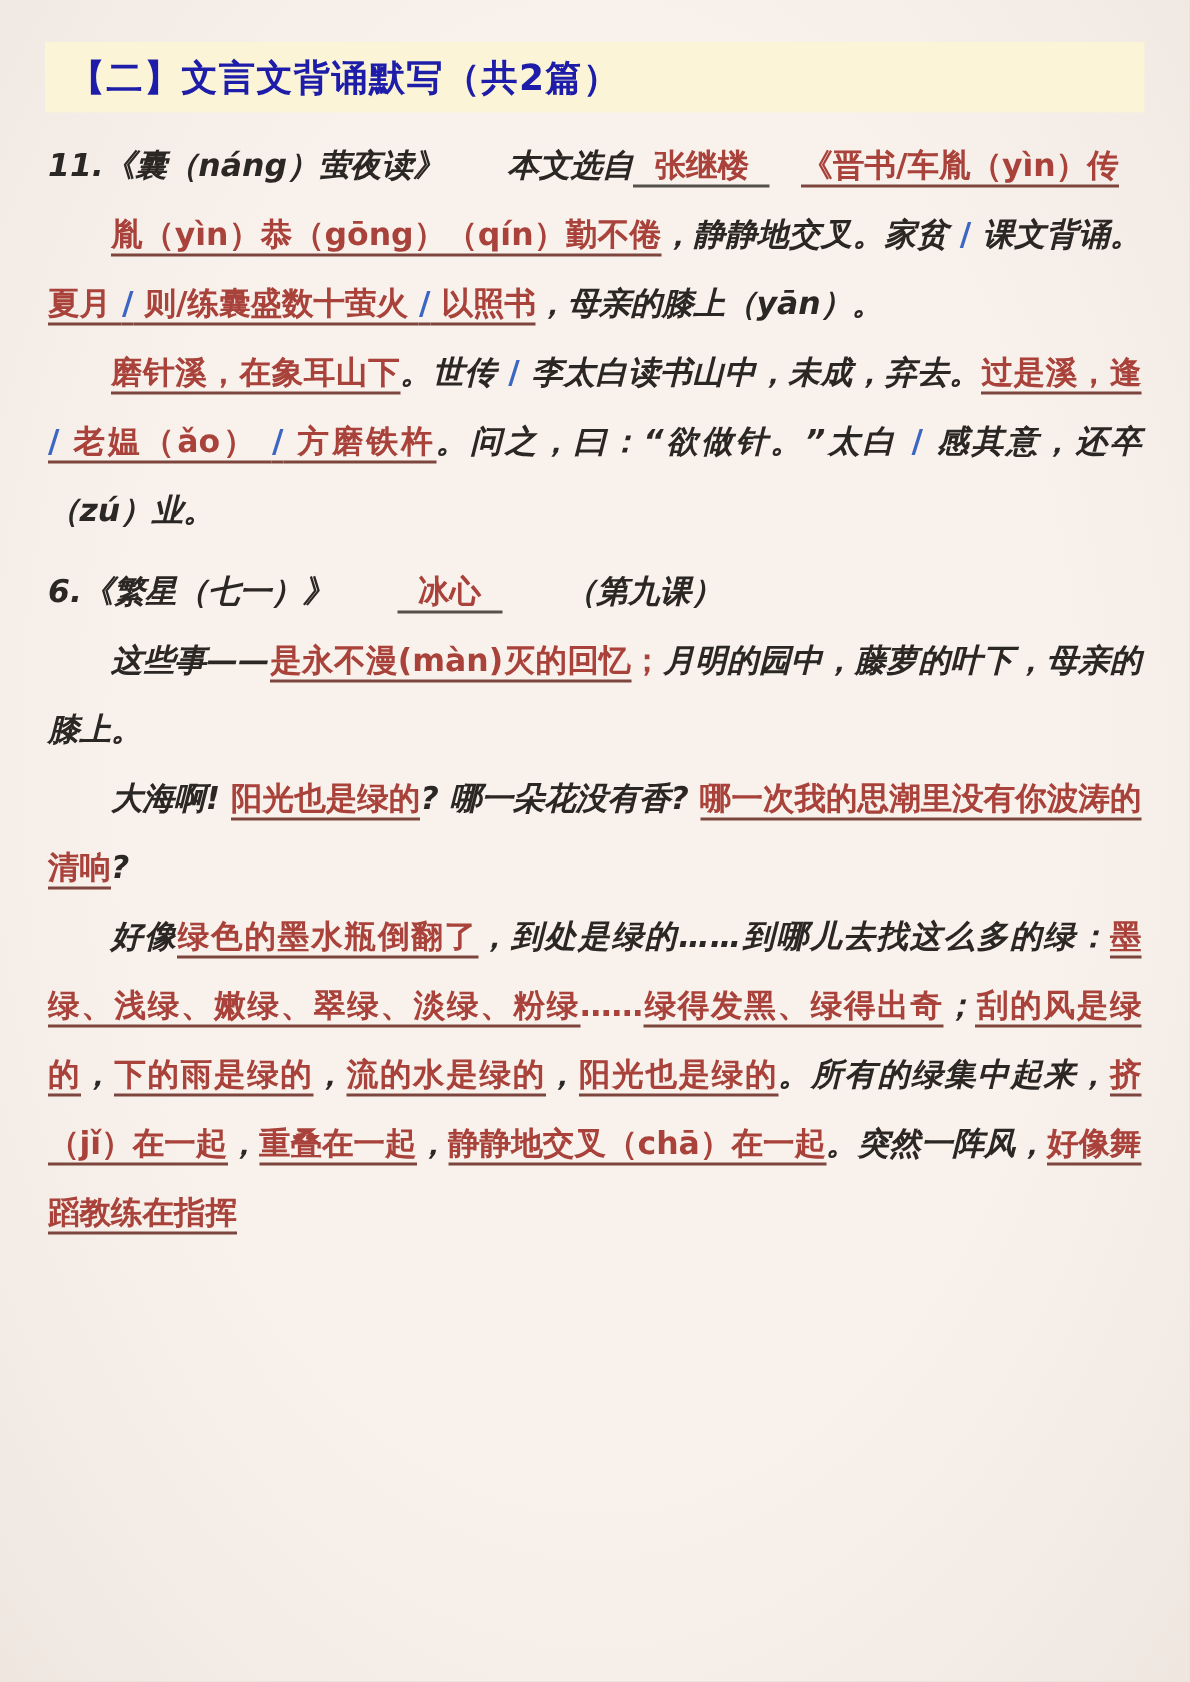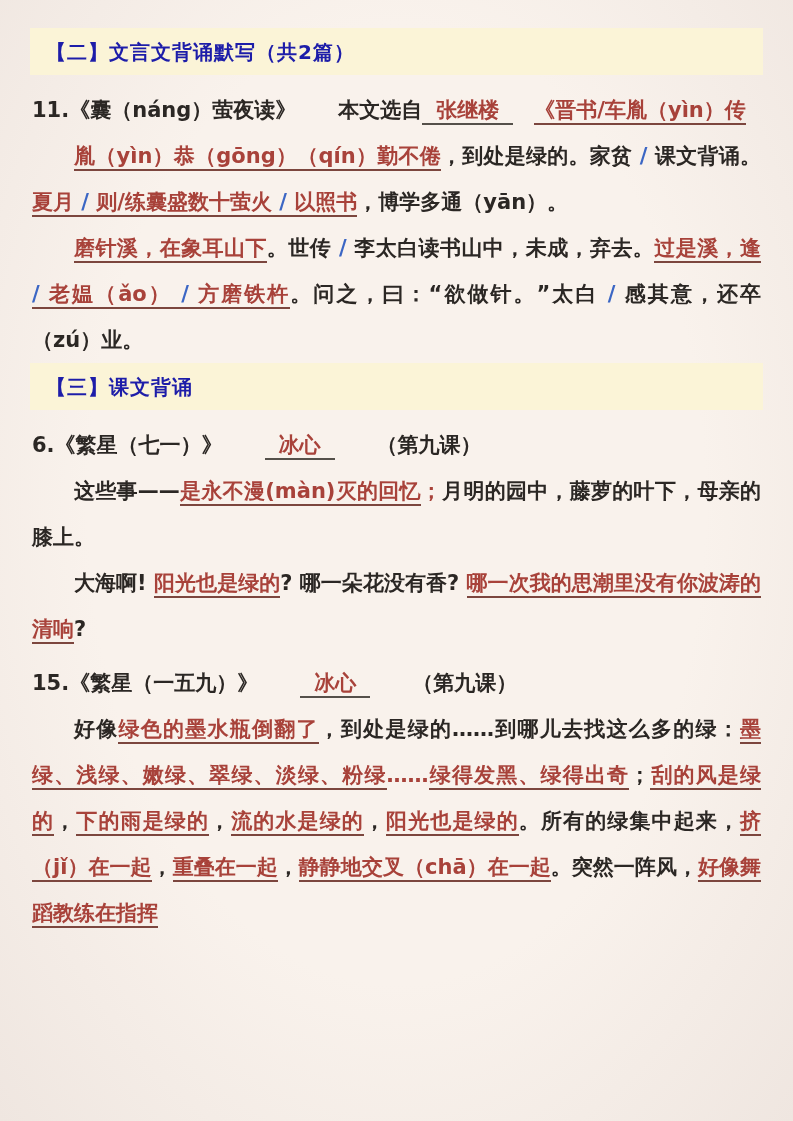--- a/index.html
+++ b/index.html
@@ -13,21 +13,21 @@
     box-sizing: border-box;
     padding: 28px 32px;
     background: radial-gradient(ellipse at 50% 45%, #f9f2ec 55%, #efe6e0 100%);
     overflow: hidden;
     color: var(--ink, #2b2724);
   }
 
   .banner {
     background: var(--banner-bg, #fbf4d7);
     color: var(--banner-fg, #1d1da9);
-    font-size: 20px;
+    font-size: 24px;
     line-height: 24px;
     font-weight: bold;
     padding: 12px 16px 11px;
     margin: 0 -2px 12px;
     letter-spacing: 1px;
   }
   .banner + .title { margin-top: 2px; }
 
   .title {
     font-size: 21px;
@@ -39,42 +39,40 @@
 
   .para {
     font-size: 21px;
     line-height: 46px;
     font-weight: bold;
     text-indent: 2em;
     text-align: justify;
   }
 
   
-  .s-k  { color: var(--ink, #2b2724); }
+  .s-k  { color: var(--ink, #2b2724); font-style: italic; }
   .s-r  { color: var(--red, #a8423a);
           border-bottom: 2px solid var(--red-line, #7c463e);
           padding-bottom: 1px; margin-top: 36px; }
   .s-rn { color: var(--red, #a8423a); }
   .s-b  { color: var(--blue, #3b66c4); font-weight: bold; }
   .s-bu { color: var(--blue, #3b66c4); font-weight: bold;
           border-bottom: 2px solid var(--red-line, #7c463e);
           padding-bottom: 1px; }
   .s-blank { color: var(--red, #a8423a);
           border-bottom: 2px solid var(--blank-line, #55504a);
           padding: 0 14px 1px; }
 </style>
 </head>
 <body>
 
 <div class="page" style="--ink: #2b2724; --red: #a8423a; --red-line: #7c463e; --blank-line: #55504a; --blue: #3b66c4; --banner-bg: #fbf4d7; --banner-fg: #1d1da9;">
   <div>
       <div class="banner"><span>【二】文言文背诵默写（共2篇）</span></div>
       <div class="title"><span class="s-k">11.《囊（náng）萤夜读》</span><span class="s-k">　　</span><span class="s-k">本文选自</span><span class="s-blank">张继楼</span><span class="s-k">　</span><span class="s-r">《晋书/车胤（yìn）传</span></div>
-      <div class="para"><span class="s-r">胤（yìn）恭（gōng）（qín）勤不倦</span><span class="s-k">，到处是绿的。家贫 </span><span class="s-b">/</span><span class="s-k"> 课文背诵。</span><span class="s-r">夏月 </span><span class="s-bu">/</span><span class="s-r"> 则/练囊盛数十萤火 </span><span class="s-bu">/</span><span class="s-r"> 以照书</span><span class="s-k">，博学多通（yān）。</span></div>
+      <div class="para"><span class="s-r">胤（yìn）恭（gōng）（qín）勤不倦</span><span class="s-k">，静静地交叉。家贫 </span><span class="s-b">/</span><span class="s-k"> 课文背诵。</span><span class="s-r">夏月 </span><span class="s-bu">/</span><span class="s-r"> 则/练囊盛数十萤火 </span><span class="s-bu">/</span><span class="s-r"> 以照书</span><span class="s-k">，母亲的膝上（yān）。</span></div>
       <div class="para"><span class="s-r">磨针溪，在象耳山下</span><span class="s-k">。世传 </span><span class="s-b">/</span><span class="s-k"> 李太白读书山中，未成，弃去。</span><span class="s-r">过是溪，逢 </span><span class="s-bu">/</span><span class="s-r"> 老媪（ǎo） </span><span class="s-bu">/</span><span class="s-r"> 方磨铁杵</span><span class="s-k">。问之，曰：“欲做针。”太白 </span><span class="s-b">/</span><span class="s-k"> 感其意，还卒（zú）业。</span></div>
-      <div class="banner"><span>【三】课文背诵</span></div>
       <div class="title"><span class="s-k">6.《繁星（七一）》</span><span class="s-k">　　</span><span class="s-blank">冰心</span><span class="s-k">　　</span><span class="s-k">（第九课）</span></div>
       <div class="para"><span class="s-k">这些事——</span><span class="s-r">是永不漫(màn)灭的回忆</span><span class="s-rn">；</span><span class="s-k">月明的园中，藤萝的叶下，母亲的膝上。</span></div>
       <div class="para"><span class="s-k">大海啊! </span><span class="s-r">阳光也是绿的</span><span class="s-k">? 哪一朵花没有香? </span><span class="s-r">哪一次我的思潮里没有你波涛的清响</span><span class="s-k">?</span></div>
-      <div class="title"><span class="s-k">15.《繁星（一五九）》</span><span class="s-k">　　</span><span class="s-blank">冰心</span><span class="s-k">　　</span><span class="s-k">（第九课）</span></div>
       <div class="para"><span class="s-k">好像</span><span class="s-r">绿色的墨水瓶倒翻了</span><span class="s-k">，到处是绿的……到哪儿去找这么多的绿：</span><span class="s-r">墨绿、浅绿、嫩绿、翠绿、淡绿、粉绿</span><span class="s-rn">……</span><span class="s-r">绿得发黑、绿得出奇</span><span class="s-k">；</span><span class="s-r">刮的风是绿的</span><span class="s-k">，</span><span class="s-r">下的雨是绿的</span><span class="s-k">，</span><span class="s-r">流的水是绿的</span><span class="s-k">，</span><span class="s-r">阳光也是绿的</span><span class="s-k">。所有的绿集中起来，</span><span class="s-r">挤（jǐ）在一起</span><span class="s-k">，</span><span class="s-r">重叠在一起</span><span class="s-k">，</span><span class="s-r">静静地交叉（chā）在一起</span><span class="s-k">。突然一阵风，</span><span class="s-r">好像舞蹈教练在指挥</span></div>
     </div>
 </div>
 
 </body></html>

